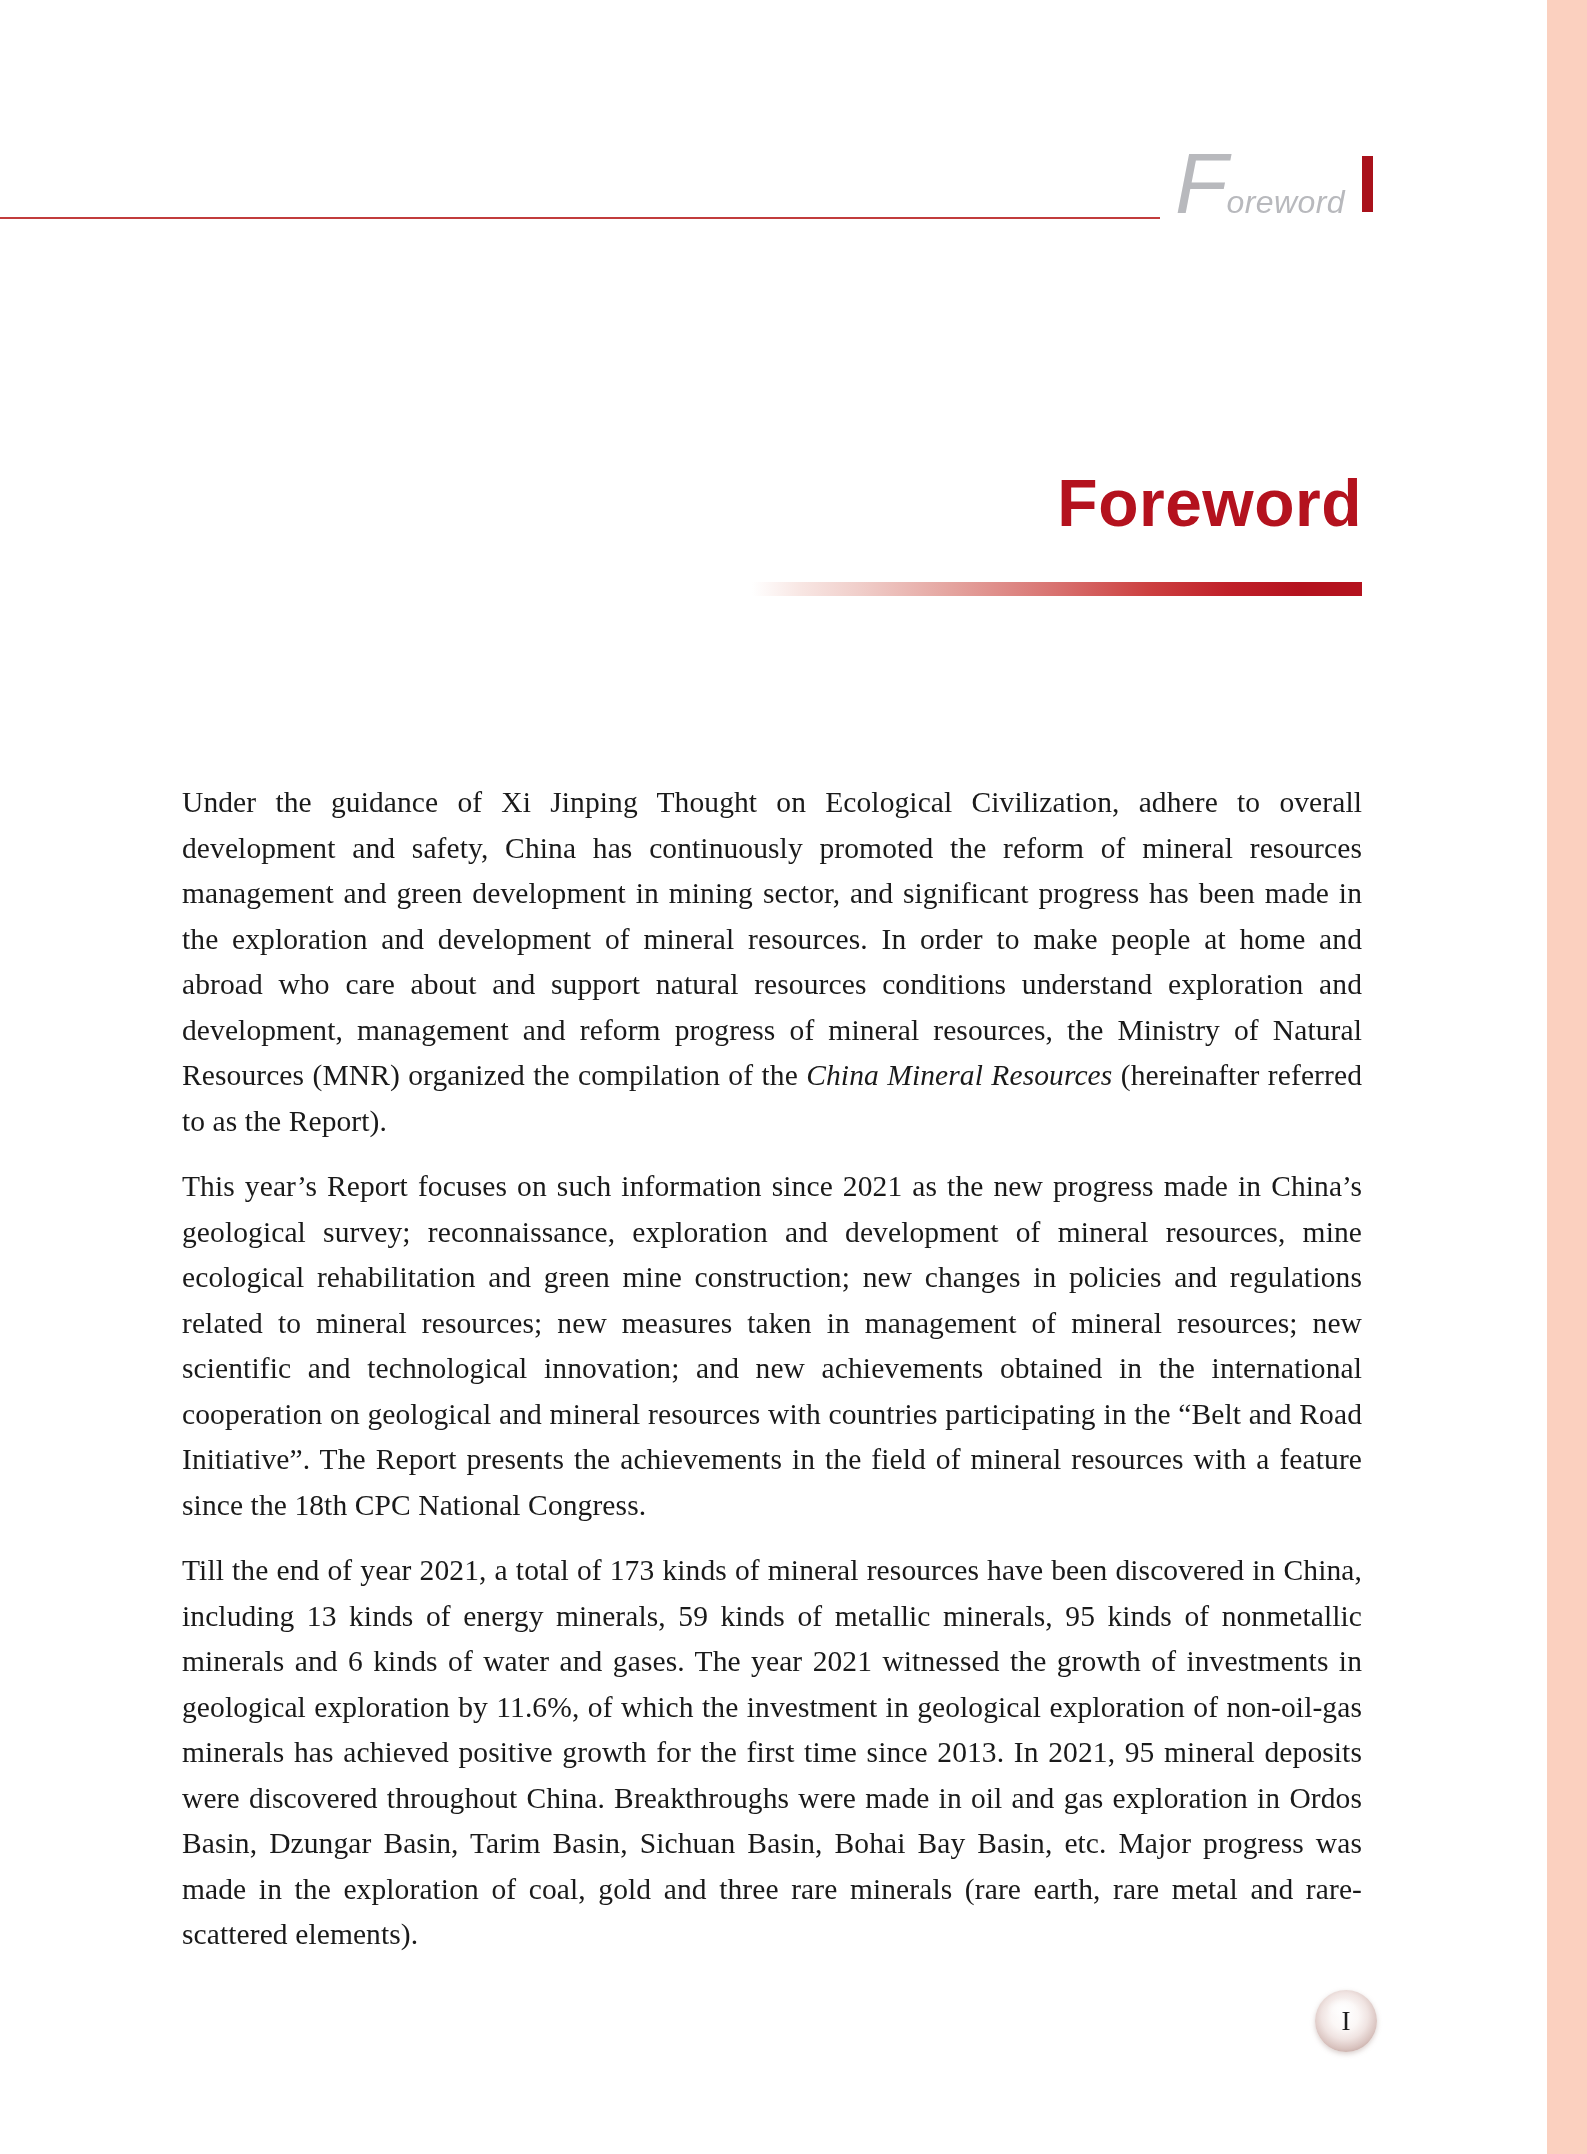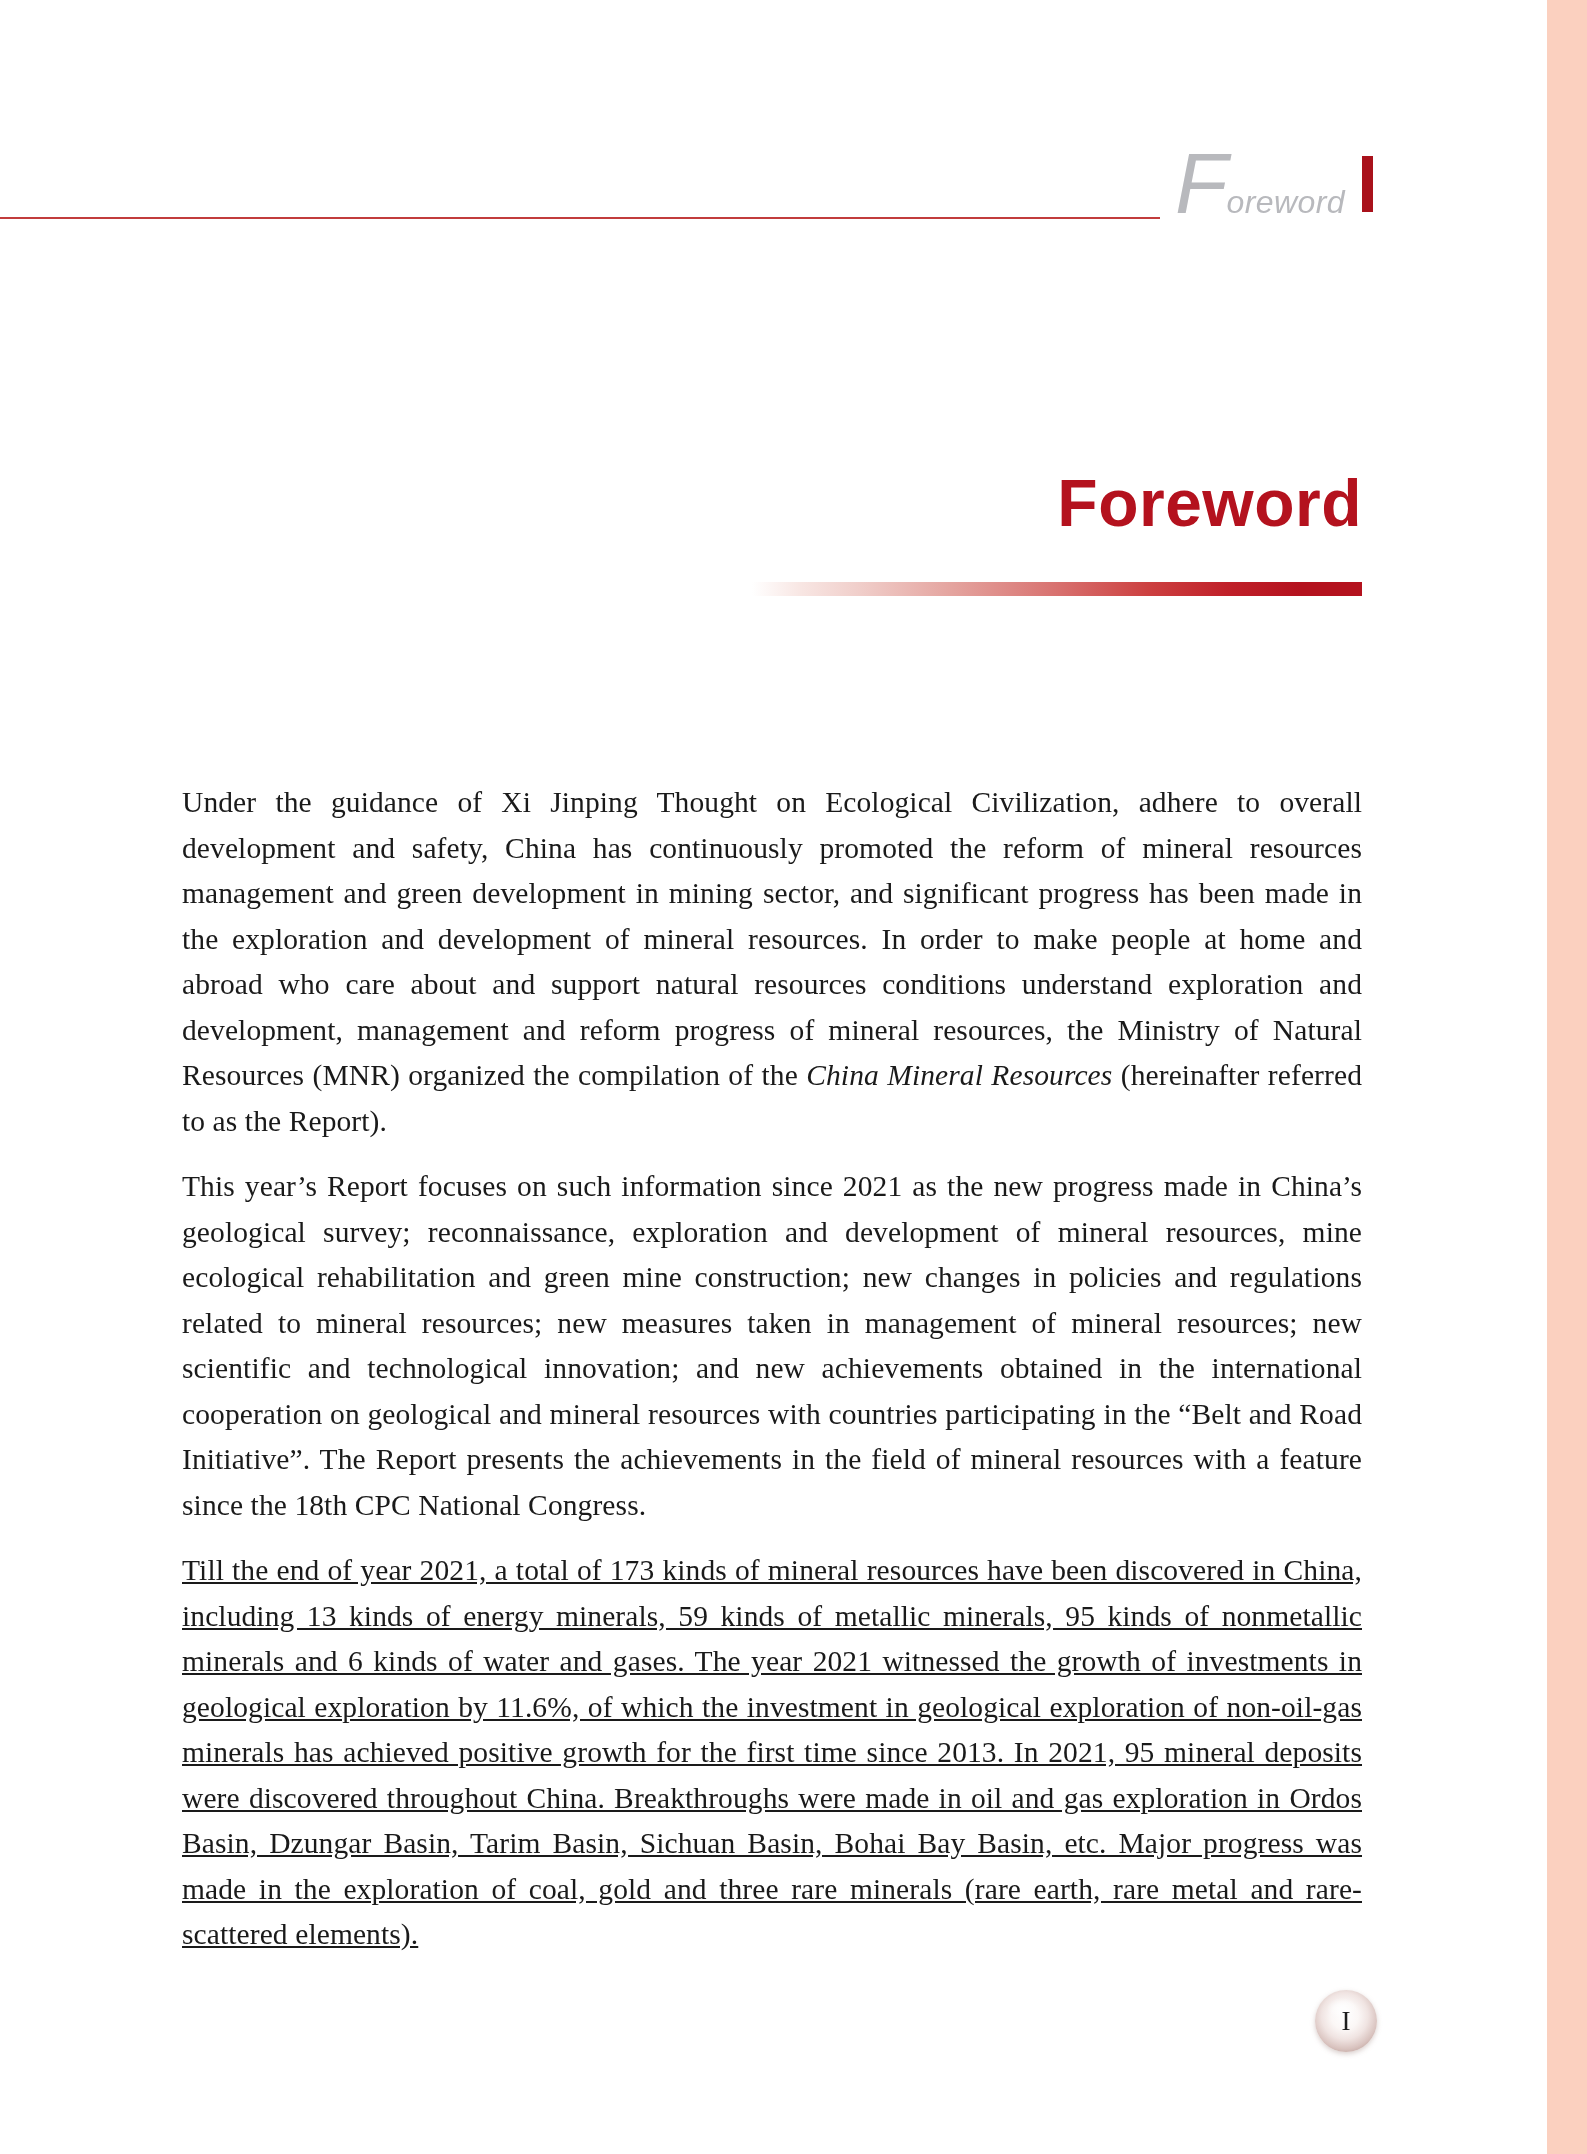--- a/index.html
+++ b/index.html
@@ -128,21 +128,20 @@
     margin: 0 0 20px 0;
     font-size: 29.5px;
     line-height: 45.5px;
     color: #1a1a1a;
     text-align: justify;
     text-justify: inter-word;
     letter-spacing: 0.1px;
   }
   .body-copy p:last-child {
     margin-bottom: 0;
-    text-decoration: underline;
   }
   .body-copy em {
     font-style: italic;
   }
 
   
   .page-number {
     position: absolute;
     left: 1315px;
     top: 1990px;

